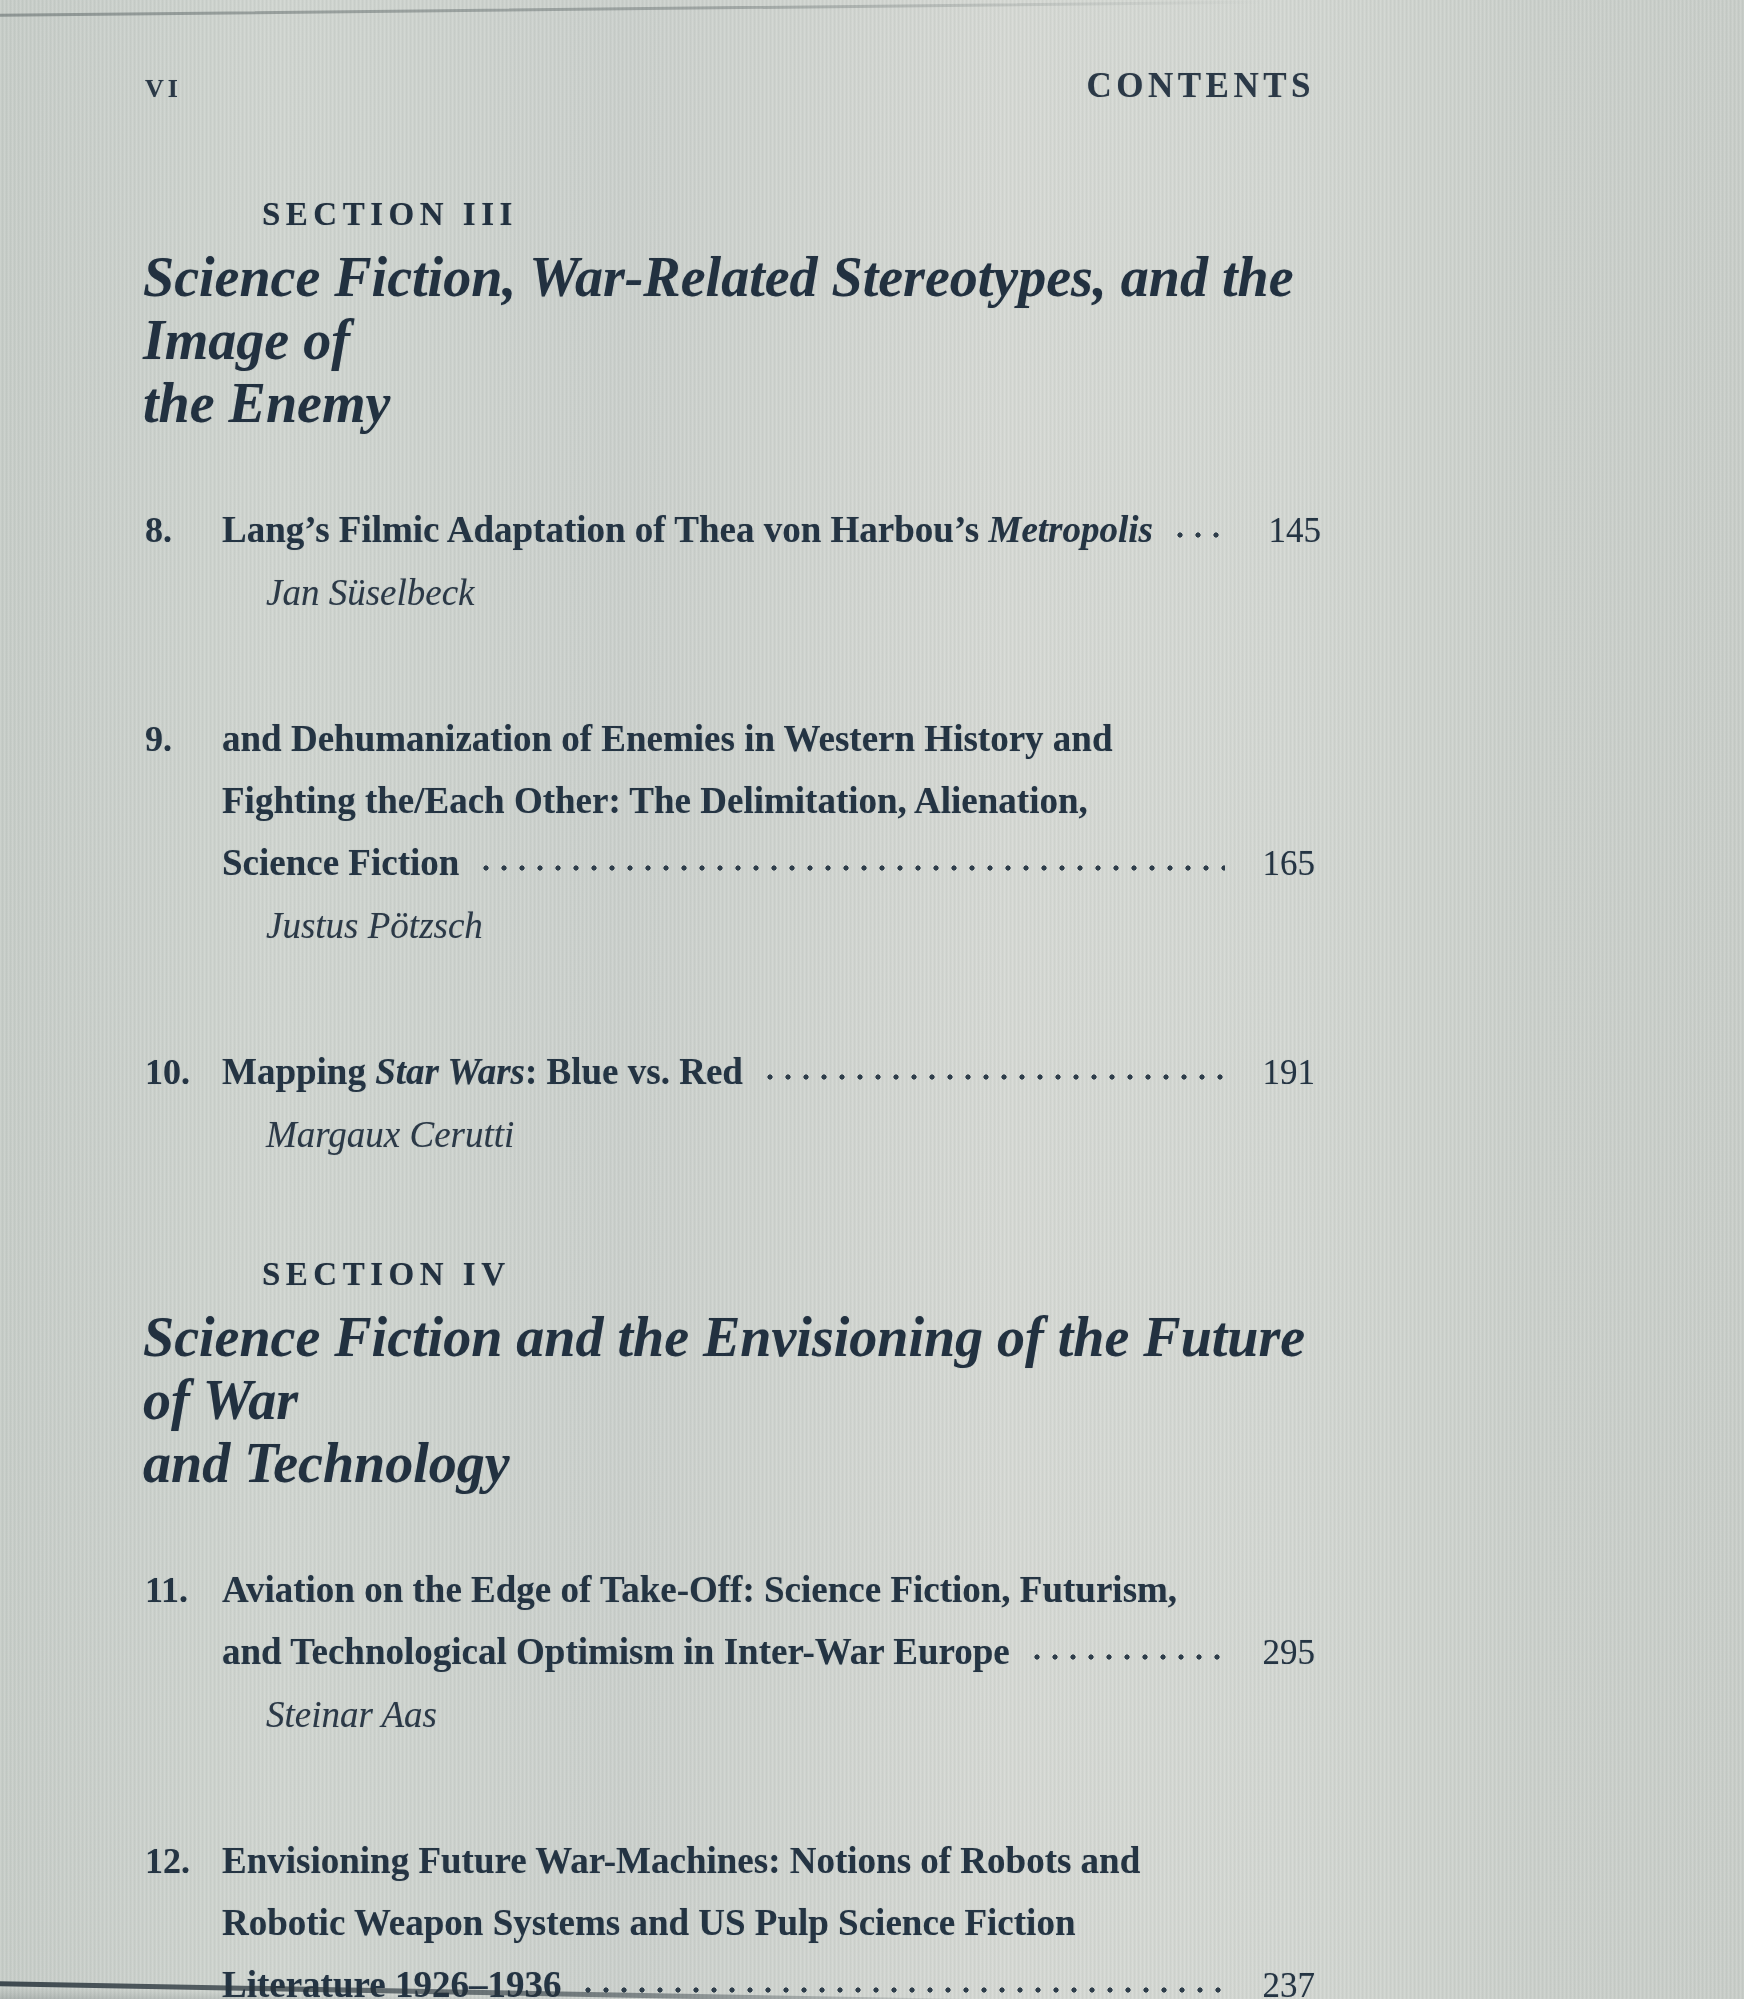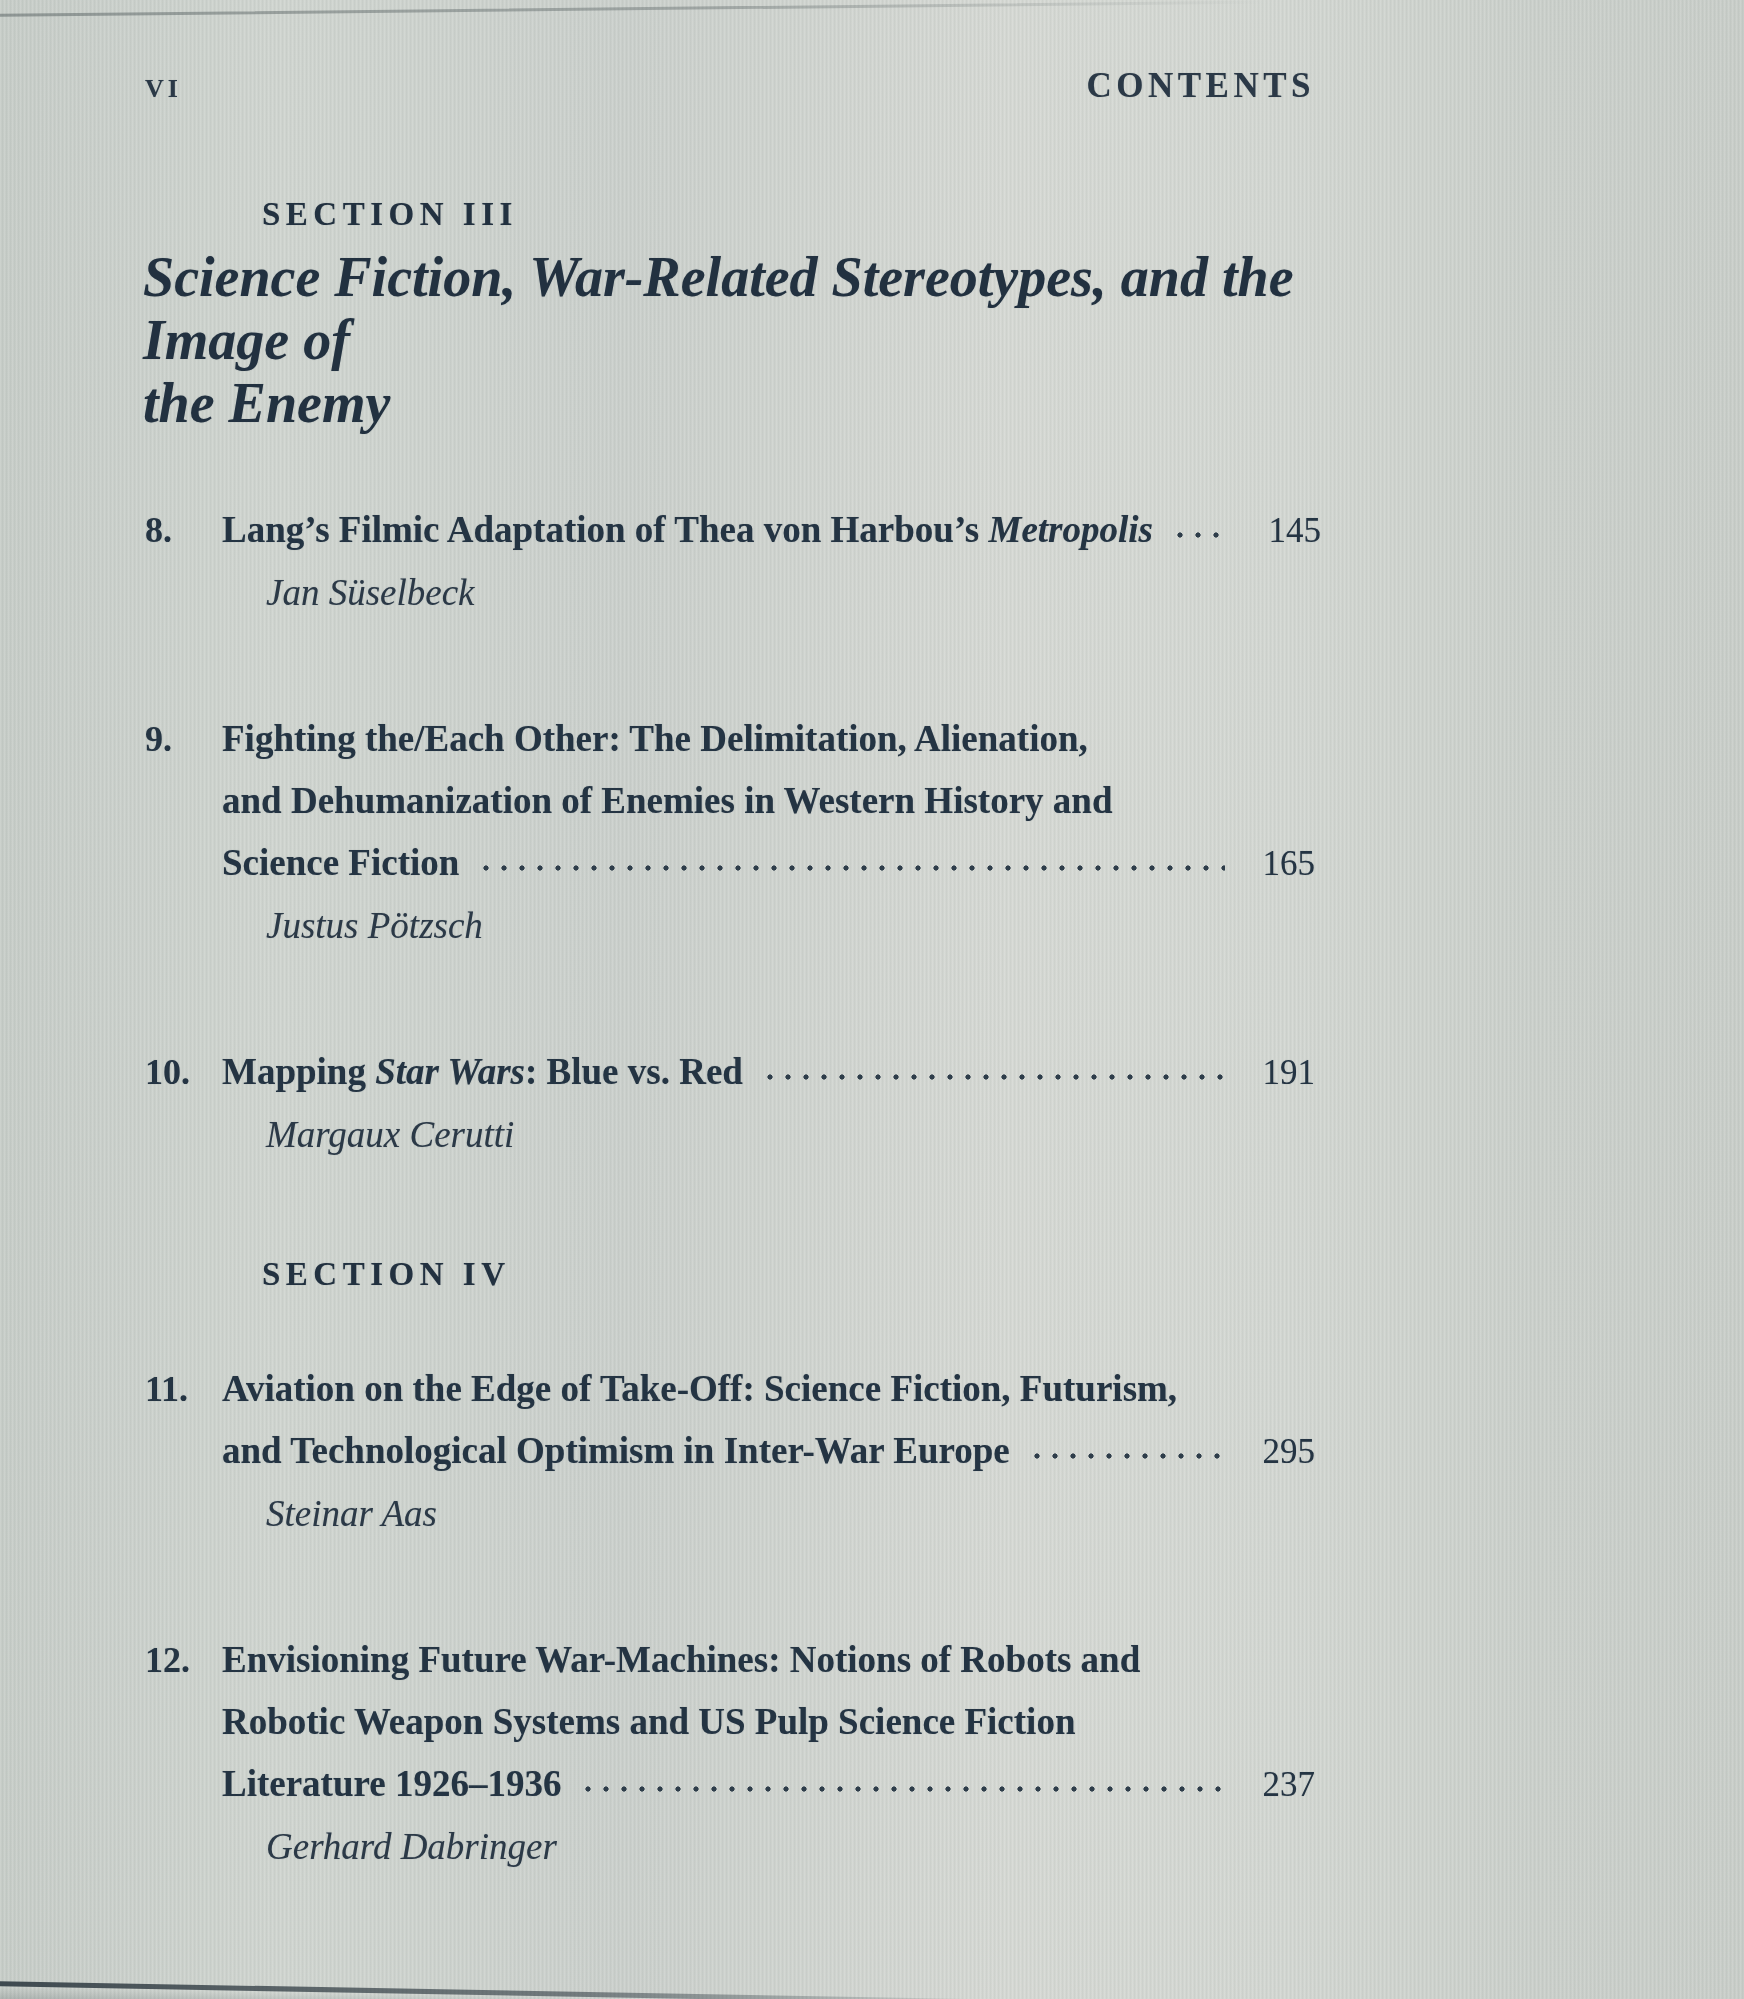--- a/index.html
+++ b/index.html
@@ -125,24 +125,24 @@
                 </div>
                 <div class="author">Jan Süselbeck</div>
               </div>
   </div>
 
   <div class="entry">
     <div class="entry-num">9.</div>
     <div class="entry-body">
 
     <div class="title-line">
+                  <span class="line-text"><span>and Dehumanization of Enemies in Western History and</span></span>
+                </div>
+                <div class="title-line">
                   <span class="line-text"><span>Fighting the/Each Other: The Delimitation, Alienation,</span></span>
-                </div>
-                <div class="title-line">
-                  <span class="line-text"><span>and Dehumanization of Enemies in Western History and</span></span>
                 </div>
                 <div class="title-line">
                   <span class="line-text"><span>Science Fiction</span></span>
                   <span class="leader"></span>
                   <span class="pagenum">165</span>
                 </div>
                 <div class="author">Justus Pötzsch</div>
               </div>
   </div>
 
@@ -156,20 +156,24 @@
                   <span class="pagenum">191</span>
                 </div>
                 <div class="author">Margaux Cerutti</div>
               </div>
   </div>
 </div>
   </div>
 
   <div class="section">
     <div class="section-label">SECTION IV</div>
+    <div class="section-title">
+            <div class="section-title-line">Science Fiction and the Envisioning of the Future of War</div>
+            <div class="section-title-line">and Technology</div>
+          </div>
     <div class="entries">
   <div class="entry">
     <div class="entry-num">11.</div>
     <div class="entry-body">
 
     <div class="title-line">
                   <span class="line-text"><span>Aviation on the Edge of Take-Off: Science Fiction, Futurism,</span></span>
                 </div>
                 <div class="title-line">
                   <span class="line-text"><span>and Technological Optimism in Inter-War Europe</span></span>

